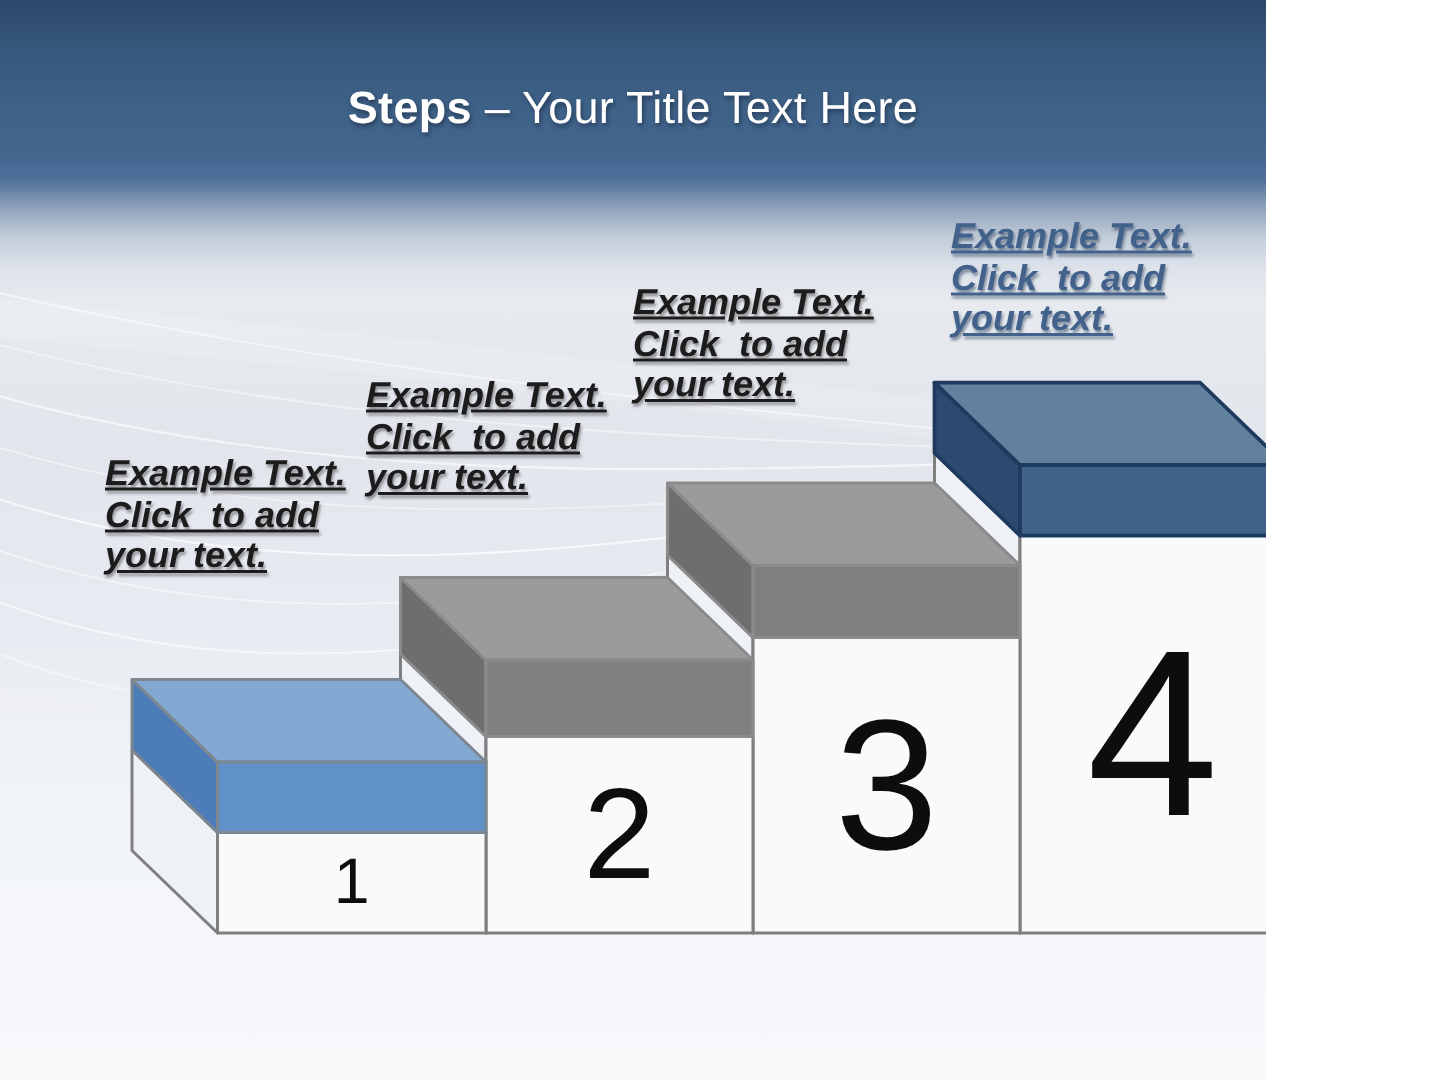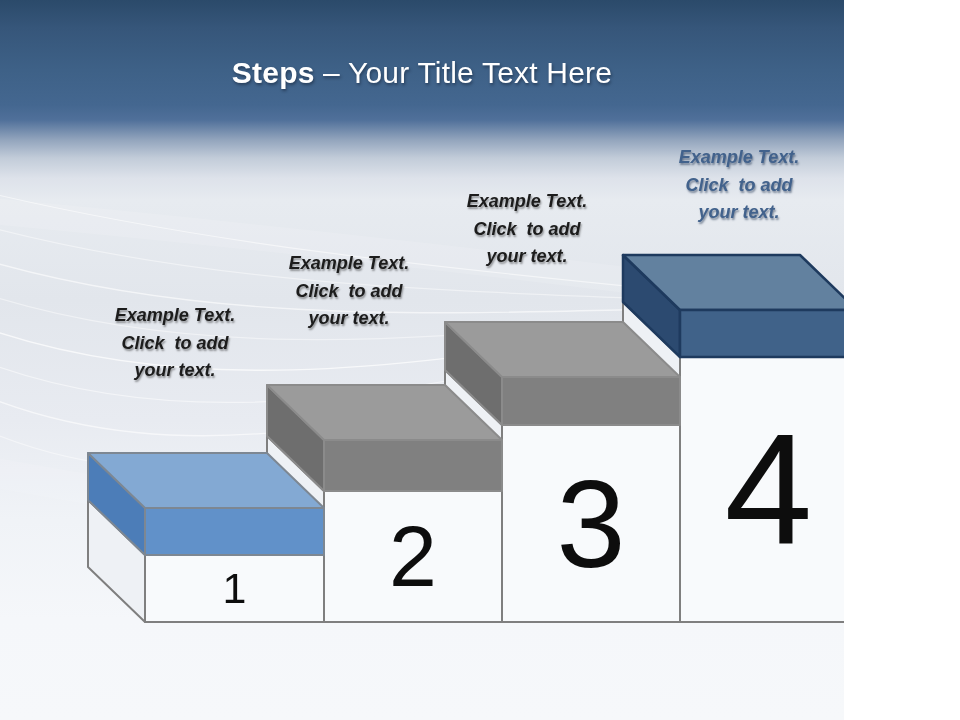--- a/index.html
+++ b/index.html
@@ -12,23 +12,23 @@
       #e8ebf1 420px,#f0f3f7 520px,#f5f7fa 620px,#f6f8fa 720px);
   }
   svg.layer{position:absolute;left:0;top:0;width:960px;height:720px;}
   .slide-title{
     position:absolute;top:56px;left:0;width:100%;text-align:center;
     font-size:30px;color:#ffffff;letter-spacing:.2px;
     text-shadow:1px 2px 3px rgba(10,20,35,.45);
   }
   .slide-title .emph{font-weight:bold;}
   .step-label{
-    position:absolute;width:210px;text-align:center;white-space:pre-wrap;
-    font-size:18px;line-height:27.5px;font-style:italic;font-weight:600;
-    color:#1c1c1c;text-shadow:1px 2px 2px rgba(0,0,0,.38);cursor:pointer;
+    position:absolute;width:210px;white-space:pre-wrap;
+    font-size:24px;line-height:27.5px;font-style:italic;font-weight:600;
+    color:#1c1c1c;text-shadow:1px 2px 2px rgba(0,0,0,.38);cursor:pointer;text-decoration:underline;
   }
   .step-label.l4{color:#42628c;text-shadow:1px 2px 2px rgba(25,45,75,.5);}
   .step-number{
     position:absolute;display:flex;align-items:center;justify-content:center;
     color:#0d0d0d;font-weight:400;
   }
   polygon{stroke-width:2;stroke-linejoin:round;}
   polygon.cap-navy{stroke-width:2.5;}
   .swoosh path{fill:none;}
 </style>

